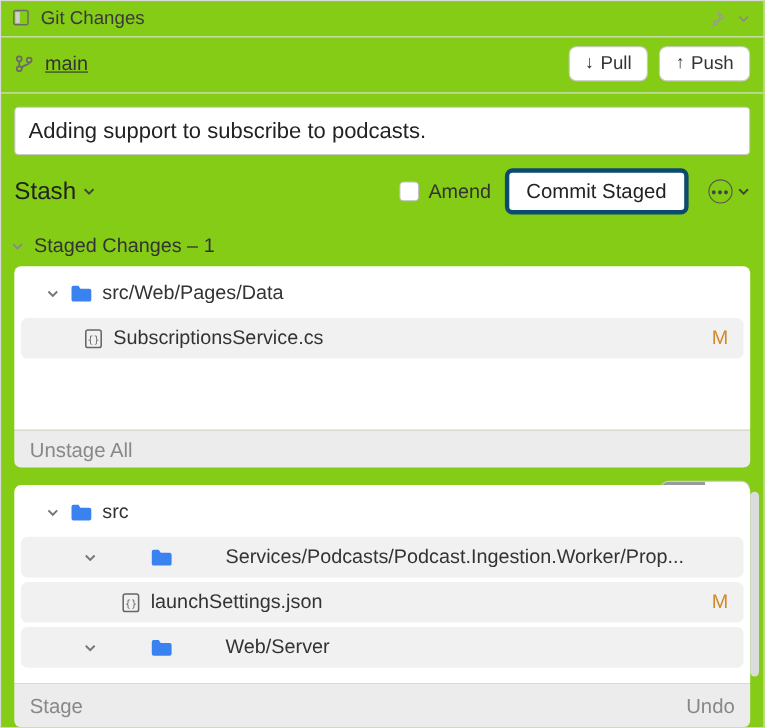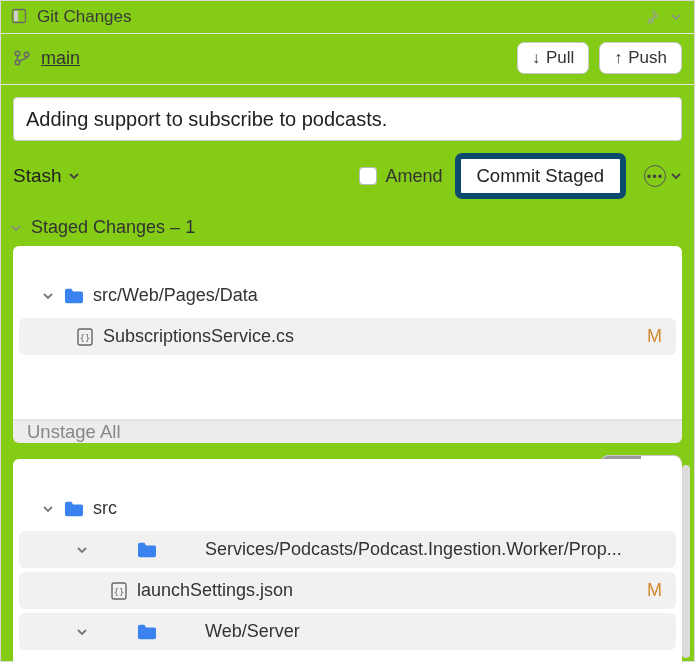--- a/index.html
+++ b/index.html
@@ -59,28 +59,28 @@
     width:100%;
     border:1px solid #c9c9c9; border-radius:4px; background:#fff;
     padding:10px 12px; font-size:20px; color:#222;
     height:44px;
   }
 
   
   .actionrow {
     display:flex; align-items:center; padding: 4px 12px 10px 12px; gap:12px;
   }
-  .stash { font-size:19px; color:#222; display:flex; align-items:center; gap:6px; cursor:pointer;}
+  .stash { font-size:22px; color:#222; display:flex; align-items:center; gap:6px; cursor:pointer;}
   .actionrow .spacer { flex:1; }
   .amend { display:flex; align-items:center; gap:8px; font-size:18px; color:#333; }
   .checkbox {
     width:18px; height:18px; border:1px solid #bdbdbd; border-radius:4px; background:#fff;
   }
   .commit-btn {
-    background:#fff; border:6px solid #0c4a6e; border-radius:7px;
+    background:#fff; border:4px solid #0c4a6e; border-radius:7px;
     padding:6px 16px; font-size:18.5px; color:#222; cursor:pointer;
   }
   .more { display:flex; align-items:center; gap:4px; cursor:pointer; padding-left:6px;}
   .ellipsis-circle {
     width:22px; height:22px; border:1.5px solid #555; border-radius:50%;
     display:flex; align-items:center; justify-content:center; font-size:13px; letter-spacing:1px; color:#444;
   }
 
   
   .sect-header {
@@ -95,21 +95,21 @@
     display:flex; align-items:center; gap:8px;
     padding:8px 8px; font-size:18px; color:#333;
   }
   .row .status { margin-left:auto; color:#d18a2b; font-size:18px; padding-right:6px;}
   .row.file {
     background:#f1f1f1; border-radius:6px; margin:4px 4px;
   }
   .row.folder-chip {
     background:#f1f1f1; border-radius:6px; margin:4px 4px;gap:47px;
   }
-  .indent-1 { padding-left: 26px; margin-top: 25px; }
+  .indent-1 { padding-left: 26px; }
   .indent-2 { padding-left: 56px; }
   .indent-3 { padding-left: 90px; }
   .folder-icon { width:22px; height:18px; color:#3a82f0; flex-shrink:0;}
   .file-icon { width:20px; height:20px; color:#555; flex-shrink:0;}
   .folder-icon svg, .file-icon svg { display:block; }
   .truncate { white-space:nowrap; overflow:hidden; text-overflow:ellipsis; max-width: 520px; }
 
   .staged-block { background:#fff; margin:2px 12px 0 12px; border-radius:6px 6px 0 0; padding:6px 2px 60px 2px; border-bottom:1px solid #e8e8e8;}
   .changes-block { background:#fff; margin:2px 12px 0 12px; border-radius:6px 6px 0 0; padding:6px 2px 10px 2px; position:relative;}
   .footer-bar {

